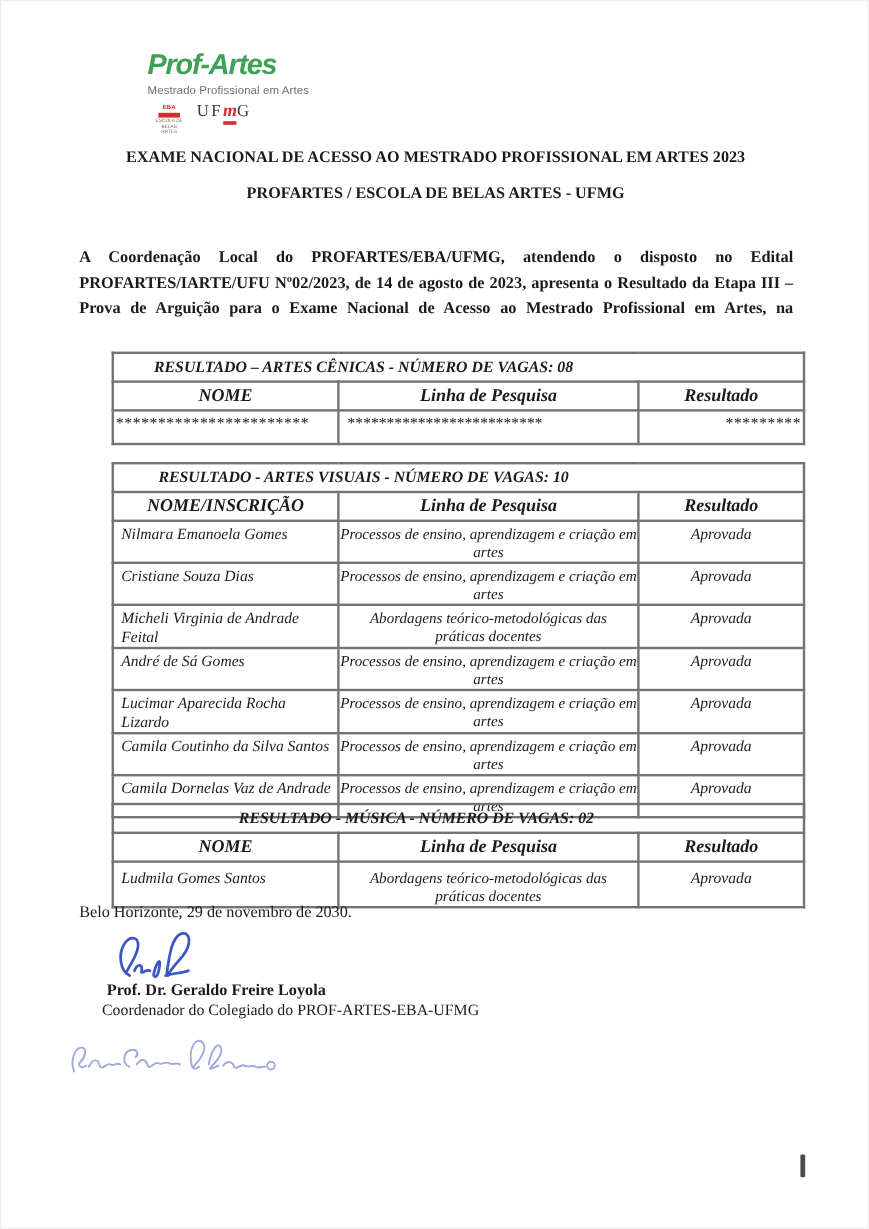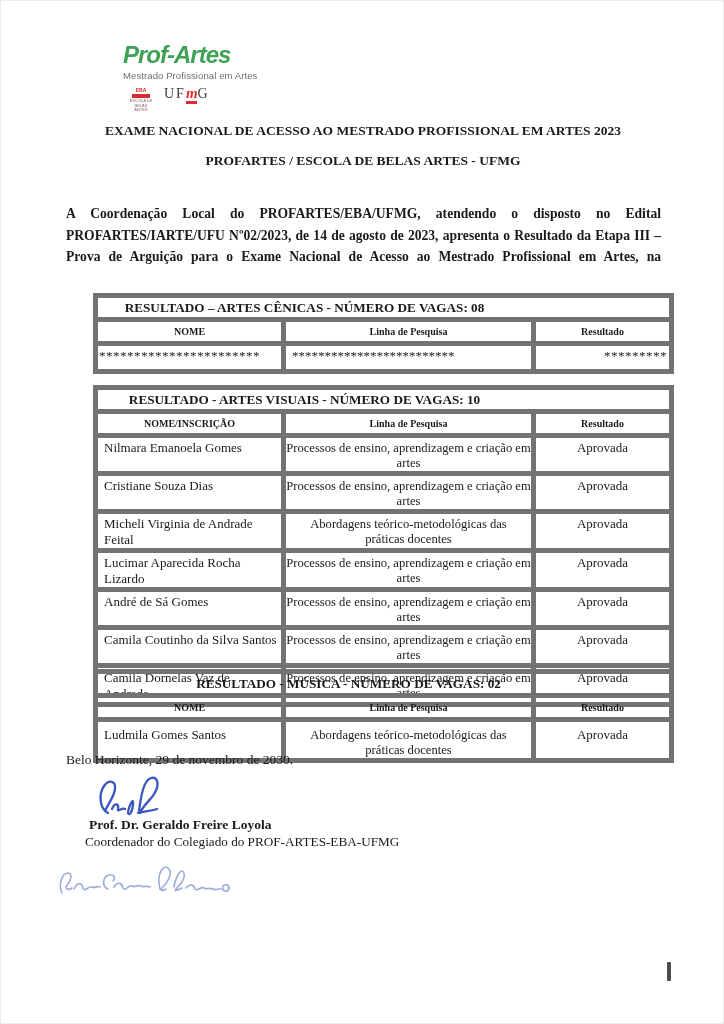--- a/index.html
+++ b/index.html
@@ -34,26 +34,26 @@
   .titles { position:absolute; left:64px; top:122px; width:596px; text-align:center; }
   .titles .t { font-weight:bold; font-size:13.5px; margin-bottom:13.5px; }
 
   
   .intro { position:absolute; left:65px; top:202px; width:595px; font-weight:bold; font-size:13.6px; }
   .intro .ln { line-height:21.5px; text-align:justify; }
   .intro .ln.just { text-align-last:justify; }
 
   
   table { border-collapse:collapse; table-layout:fixed; width:576px; }
-  td { border:5px solid #737373; vertical-align:top; overflow:hidden; }
+  td { border:2px solid #737373; vertical-align:top; overflow:hidden;font-style:italic; }
   .tbl { position:absolute; left:92px; }
   .tbl-title { font-weight:bold; font-size:13.2px; text-align:center; vertical-align:middle; height:24px; }
   .pad160 { padding-right:158px; }
   .pad70  { padding-right:70px; }
-  .th { font-weight:bold; font-size:10px; text-align:center; vertical-align:middle; height:24px; }
+  .th { font-weight:bold; font-size:15px; text-align:center; vertical-align:middle; height:24px; }
   .name-cell   { font-size:13px; text-align:left; padding:2px 4px 0 6px; }
   .linha-cell  { font-size:12.6px; text-align:center; white-space:pre-line; line-height:15px; padding-top:3px; }
   .result-cell { font-size:13px; text-align:center; padding-top:2px; }
   .stars-left  { padding-left:1px; letter-spacing:0.5px; }
   .stars-right { text-align:right; padding-right:2px; letter-spacing:0.5px; }
 
   
   .dateline { position:absolute; left:65px; top:751px; font-size:13.5px; }
   .sig-svg { position:absolute; }
   .sig-text { position:absolute; left:88px; }
@@ -149,27 +149,27 @@
 artes</td>
       <td class="result-cell">Aprovada</td>
     </tr>
     <tr style="height:32px">
       <td class="name-cell">Micheli Virginia de Andrade Feital</td>
       <td class="linha-cell">Abordagens teórico-metodológicas das
 práticas docentes</td>
       <td class="result-cell">Aprovada</td>
     </tr>
     <tr style="height:32px">
+      <td class="name-cell">André de Sá Gomes</td>
+      <td class="linha-cell">Processos de ensino, aprendizagem e criação em
+artes</td>
+      <td class="result-cell">Aprovada</td>
+    </tr>
+    <tr style="height:32px">
       <td class="name-cell">Lucimar Aparecida Rocha Lizardo</td>
-      <td class="linha-cell">Processos de ensino, aprendizagem e criação em
-artes</td>
-      <td class="result-cell">Aprovada</td>
-    </tr>
-    <tr style="height:32px">
-      <td class="name-cell">André de Sá Gomes</td>
       <td class="linha-cell">Processos de ensino, aprendizagem e criação em
 artes</td>
       <td class="result-cell">Aprovada</td>
     </tr>
     <tr style="height:32px">
       <td class="name-cell">Camila Coutinho da Silva Santos</td>
       <td class="linha-cell">Processos de ensino, aprendizagem e criação em
 artes</td>
       <td class="result-cell">Aprovada</td>
     </tr>

